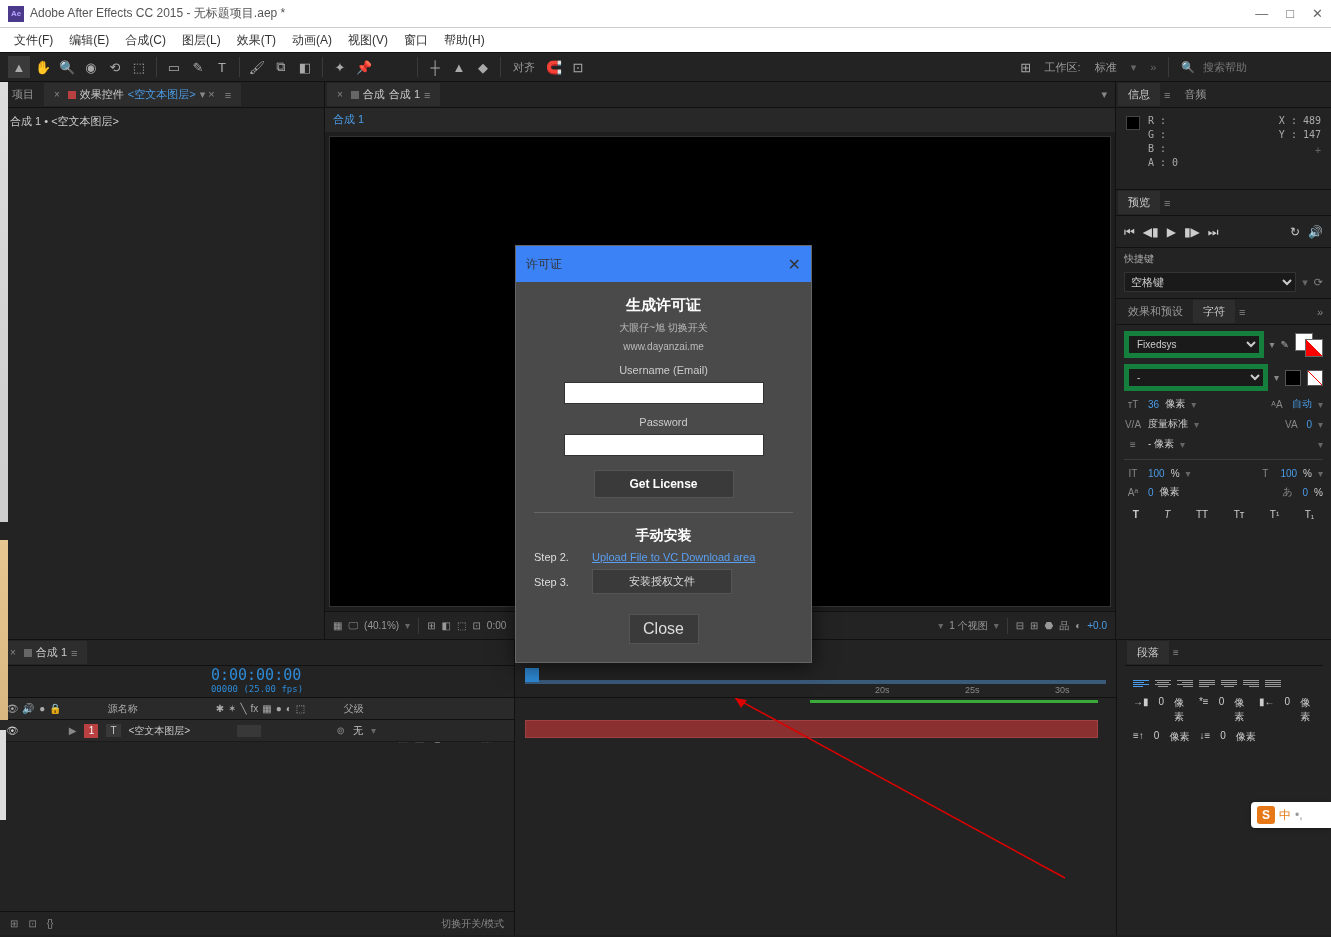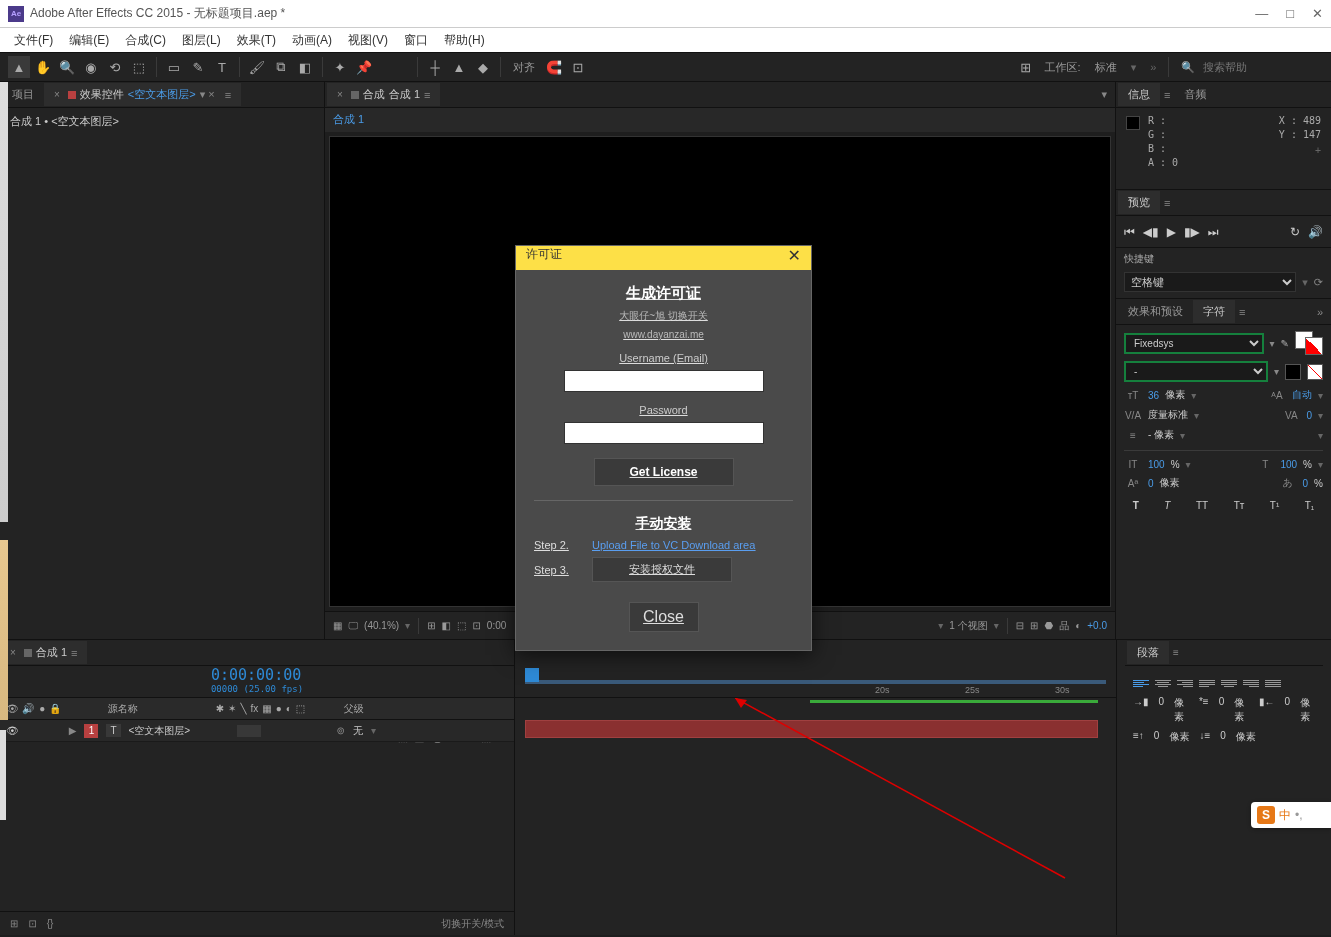--- a/index.html
+++ b/index.html
@@ -45,21 +45,21 @@
 .right-col { width: 215px; display: flex; flex-direction: column; background: #232323; }
 .info-panel { height: 82px; padding: 6px 10px; font-size: 10px; color: #aaa; font-family: monospace; display: flex; align-items: flex-start; border-bottom: 1px solid #111;}
 .info-panel .rgb { flex: 1; line-height: 14px; }
 .info-panel .xy { text-align: right; line-height: 14px; }
 .preview-panel { height: 32px; padding: 4px 8px; display: flex; align-items: center; gap: 8px; justify-content: center; border-bottom: 1px solid #111; }
 .preview-panel .pbtn { color: #ccc; font-size: 12px; }
 .shortcut-panel { padding: 6px 8px; display: flex; align-items: center; gap: 6px; border-bottom: 1px solid #111; }
 .shortcut-panel select { background: #1a1a1a; border: 1px solid #333; color: #ccc; font-size: 11px; flex: 1; padding: 2px; }
 .char-panel { flex: 1; padding: 6px 8px; display: flex; flex-direction: column; gap: 6px; font-size: 10px; }
 .char-row { display: flex; align-items: center; gap: 6px; }
-.char-row .cfield { background: #1a1a1a; border: 2px solid #15803d; color: #ccc; padding: 2px 4px; font-size: 10px; flex: 1; }
+.char-row .cfield { background: #1a1a1a; border: 5px solid #15803d; color: #ccc; padding: 2px 4px; font-size: 10px; flex: 1; }
 .char-row .cicon { color: #888; width: 18px; text-align: center; }
 .char-row .cval { color: #4a9ce8; }
 .swatch { width: 16px; height: 16px; border: 1px solid #555; }
 .double-swatch { position: relative; width: 28px; height: 24px; }
 .double-swatch .sw1 { position: absolute; top: 0; left: 0; width: 18px; height: 18px; background: #fff; border: 1px solid #666;}
 .double-swatch .sw2 { position: absolute; bottom: 0; right: 0; width: 18px; height: 18px; background: #fff; border: 1px solid #666; background-image: linear-gradient(45deg, red 50%, transparent 50%);}
 .style-btns { display: flex; gap: 8px; padding: 4px 0; justify-content: space-around;}
 
 
 .timeline-area { height: 296px; display: flex; border-top: 1px solid #111; }
@@ -92,23 +92,23 @@
 
 .para-col { width: 215px; background: #232323; border-left: 1px solid #111; padding: 6px 16px; display: flex; flex-direction: column; gap: 6px; font-size: 10px; }
 .para-row { display: flex; gap: 10px; }
 .align-btns { display: flex; gap: 6px; }
 .align-btn { width: 16px; height: 14px; color: #999; display: flex; flex-direction: column; justify-content: center; gap: 1px;}
 .align-btn .l { height: 1px; background: #999; }
 .align-btn.active .l { background: #4a9ce8; }
 
 
 .overlay-dialog { position: absolute; top: 245px; left: 515px; width: 297px; background: #4a4a4a; border: 1px solid #666; box-shadow: 0 4px 20px rgba(0,0,0,0.6); z-index: 100; }
-.overlay-dialog .dlg-title { height: 24px; background: #fde047; color: #333; display: flex; align-items: flex-start; padding: 0 10px; font-size: 12px; }
+.overlay-dialog .dlg-title { height: 36px; background: #3b82f6; color: #333; display: flex; align-items: center; padding: 0 10px; font-size: 12px; }
 .overlay-dialog .dlg-title .dx { margin-left: auto; font-size: 16px; color: #333; }
-.overlay-dialog .dlg-body { padding: 14px 18px; display: flex; flex-direction: column; align-items: center; gap: 6px; color: #ddd; font-size: 11px; text-decoration: underline; }
+.overlay-dialog .dlg-body { padding: 14px 18px; display: flex; flex-direction: column; align-items: center; gap: 6px; color: #ddd; font-size: 11px; }
 .overlay-dialog h2 { font-size: 15px; font-weight: bold; color: #fff; }
 .overlay-dialog .sub { font-size: 10px; color: #bbb; text-align: center; }
 .overlay-dialog .flabel { font-size: 11px; color: #ccc; margin-top: 6px; }
 .overlay-dialog input[type=text], .overlay-dialog input[type=password] { width: 200px; padding: 4px; background: #fff; border: 1px solid #333; font-size: 11px; }
 .overlay-dialog .dbtn { width: 140px; padding: 6px; background: #3a3a3a; border: 1px solid #555; color: #fff; font-size: 12px; font-weight: bold; cursor: pointer; text-align: center; margin-top: 8px; }
 .overlay-dialog .dbtn-sm { width: 140px; padding: 4px; background: #3a3a3a; border: 1px solid #555; color: #ddd; font-size: 11px; text-align: center; }
 .overlay-dialog hr { width: 100%; border: none; border-top: 1px solid #666; margin: 8px 0; }
 .overlay-dialog .step-row { display: flex; align-items: center; gap: 12px; width: 100%; }
 .overlay-dialog .step-lbl { width: 46px; font-size: 11px; color: #ddd; }
 .overlay-dialog .step-link { color: #5a9ef0; text-decoration: underline; font-size: 11px; }

